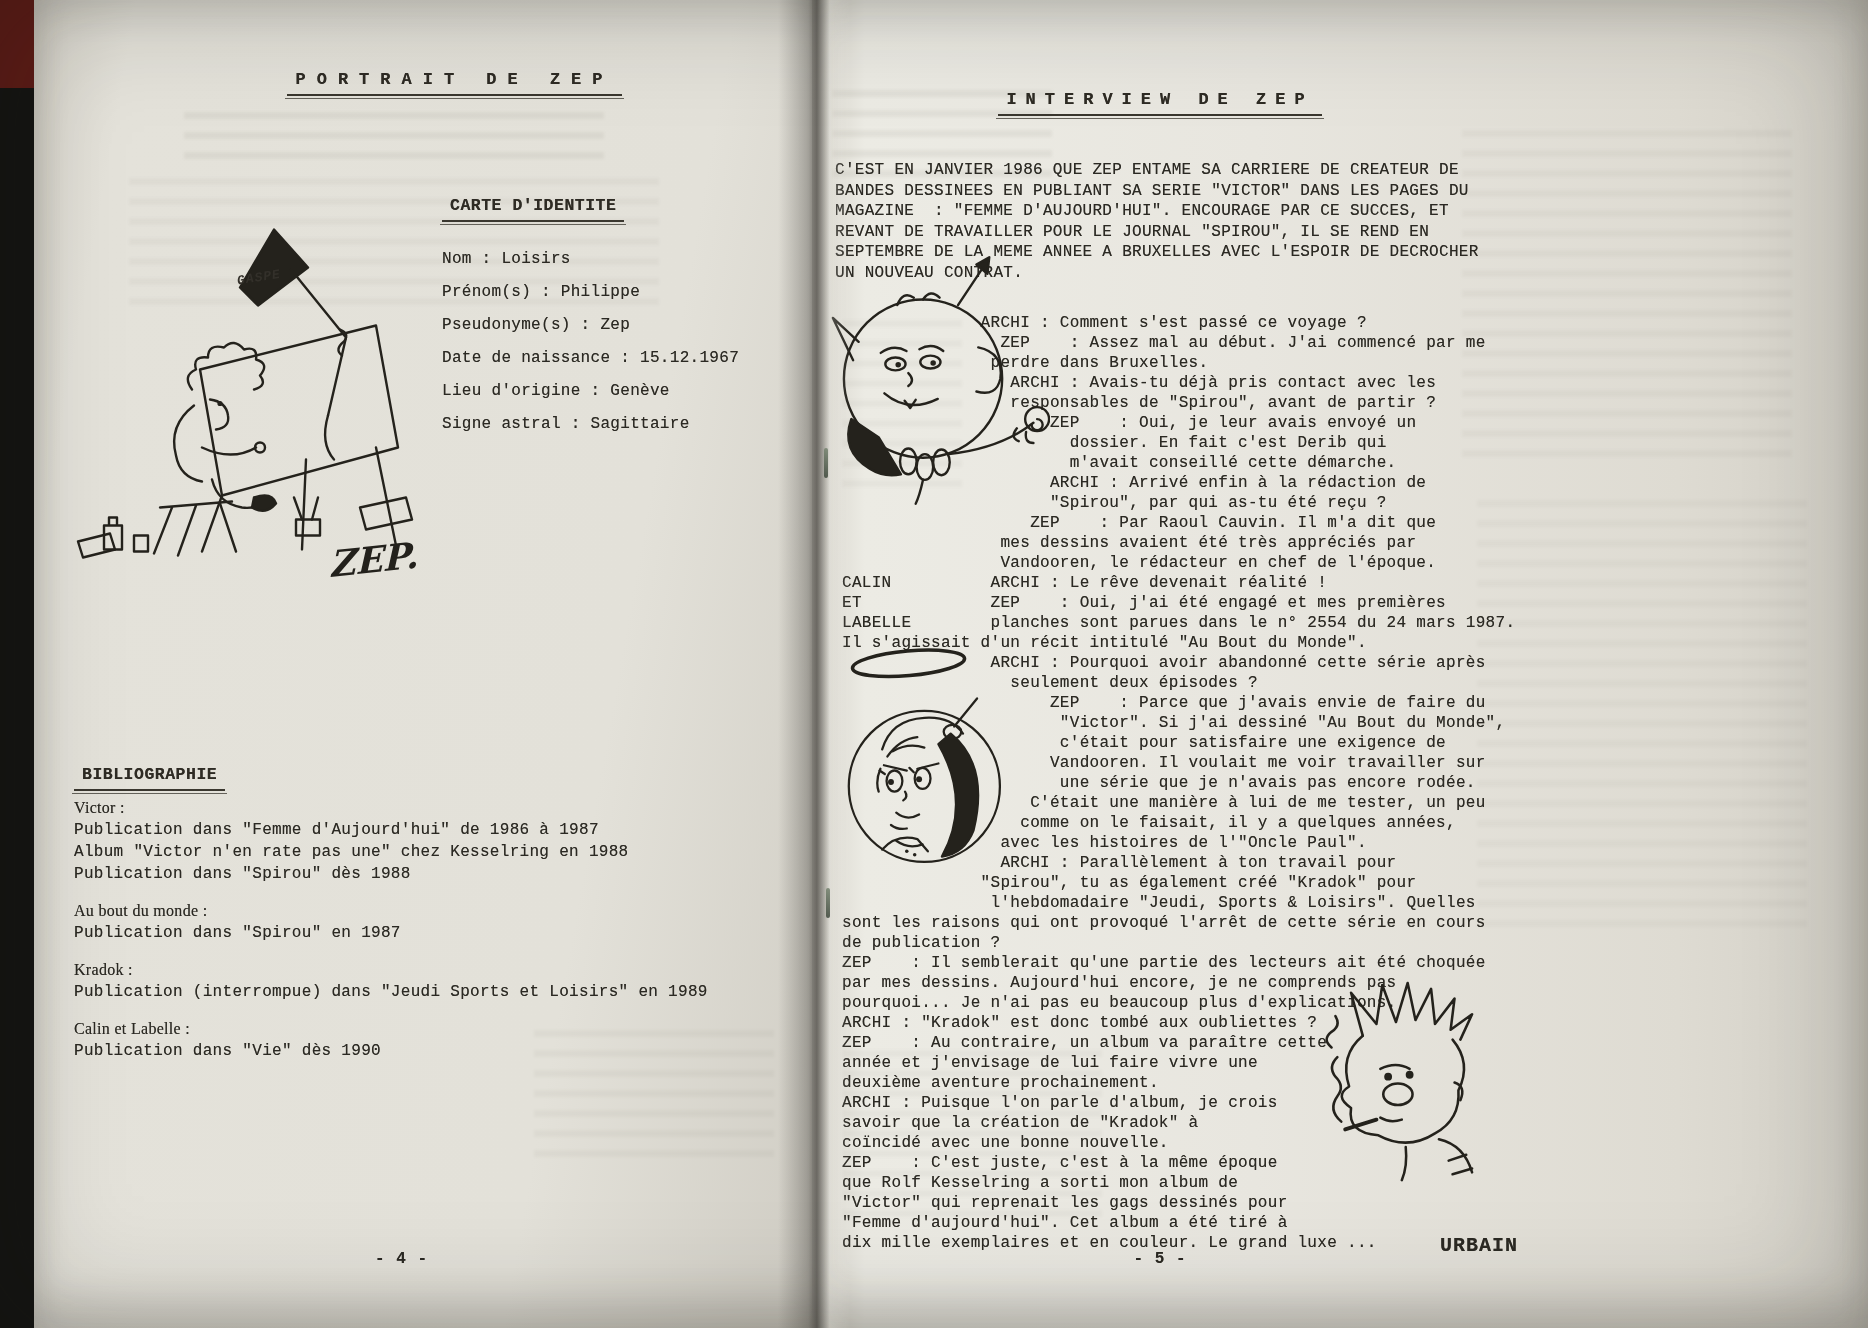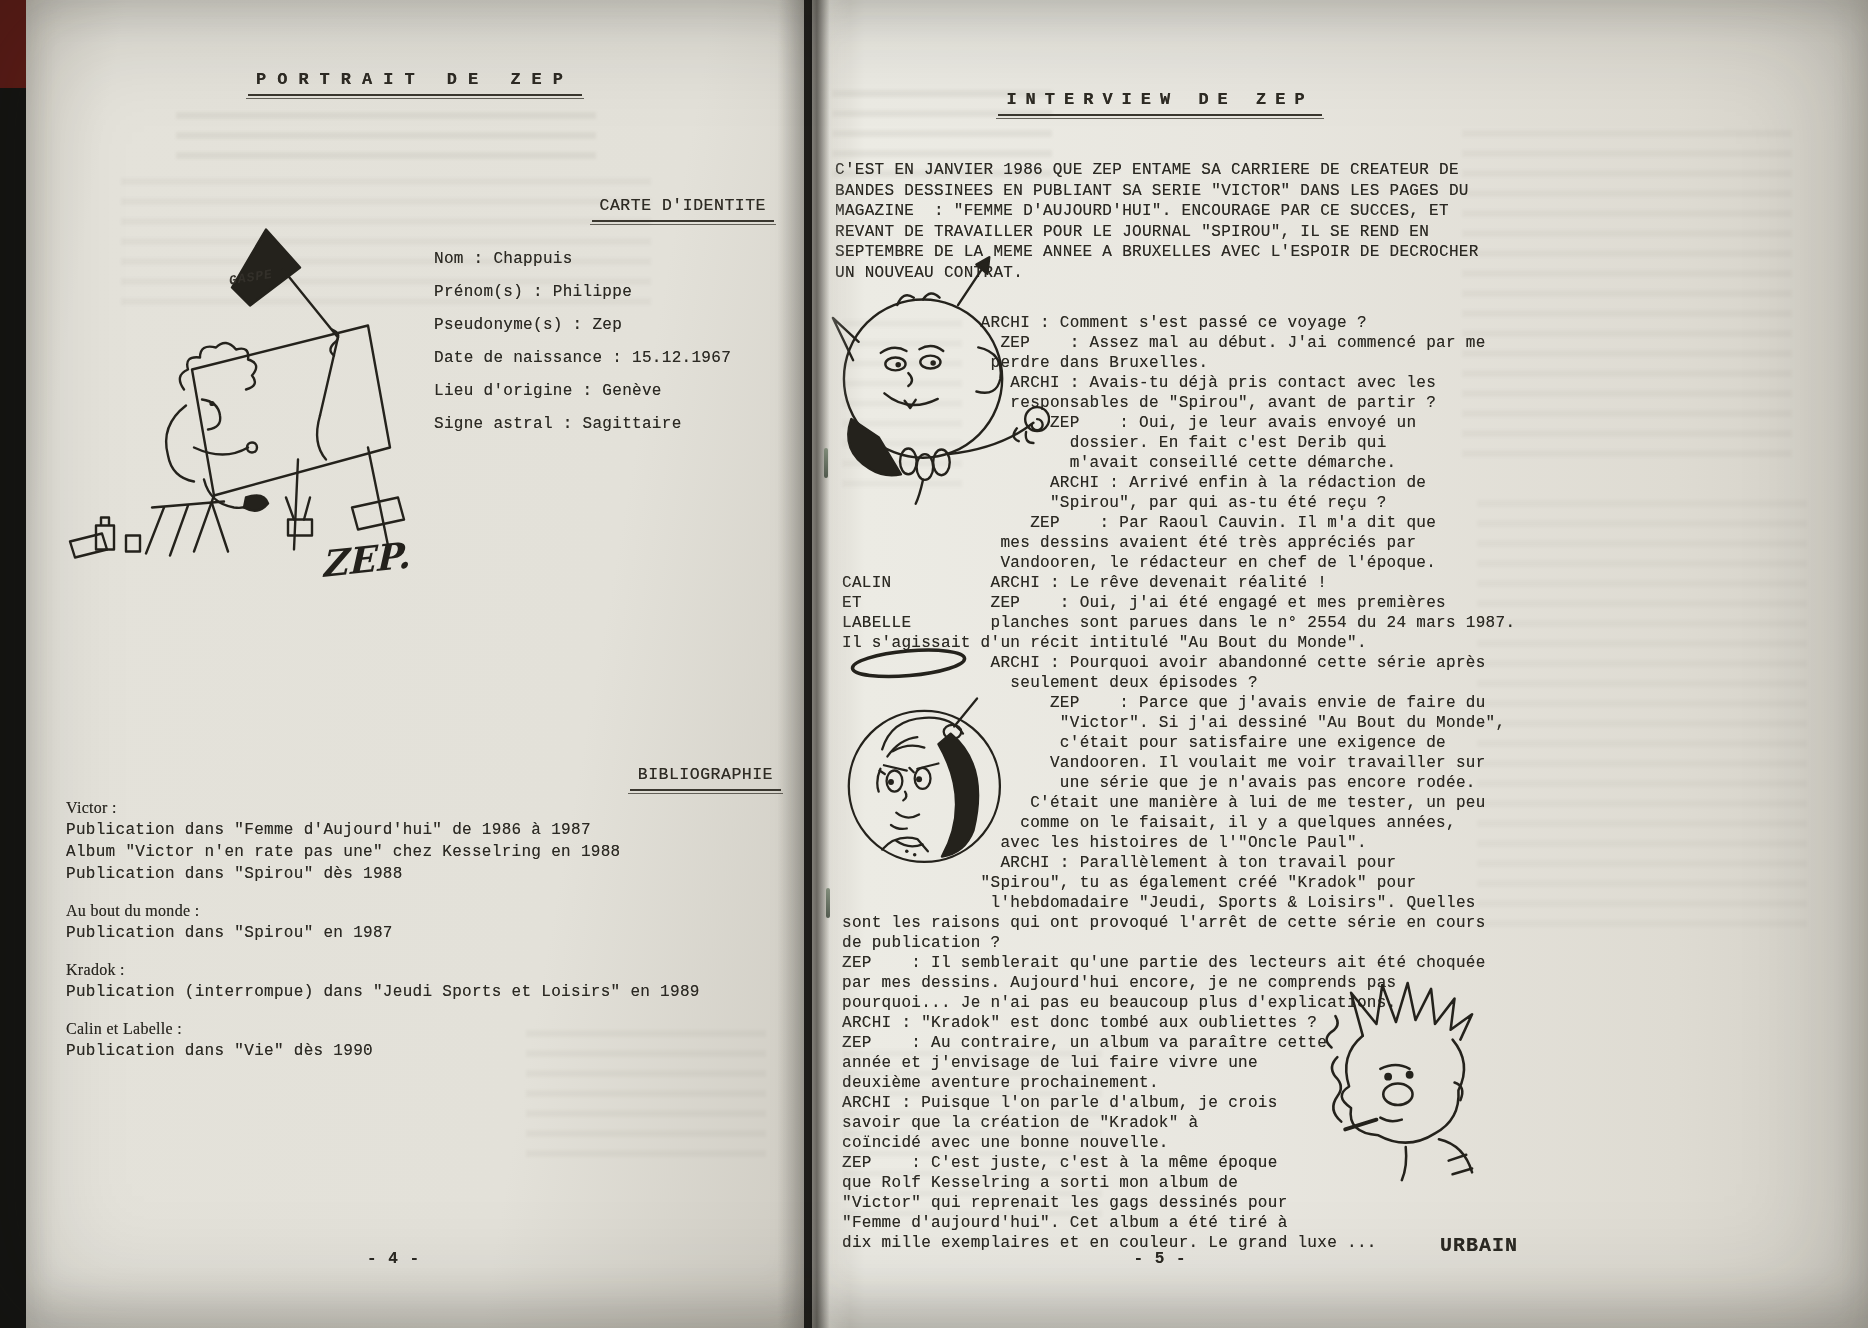--- a/index.html
+++ b/index.html
@@ -5,43 +5,43 @@
   html,body{margin:0;padding:0;background:#33312d;}
   .photo{position:relative;width:1868px;height:1328px;overflow:hidden;
          background:#1a1917;font-family:"Liberation Mono","DejaVu Sans Mono",monospace;
          color:#2b2923;}
   .photo::after{content:"";position:absolute;inset:0;pointer-events:none;
          box-shadow:inset 0 0 120px rgba(20,18,14,.25);}
   .edge-left{position:absolute;left:0;top:0;width:34px;height:100%;background:#141412;}
   .edge-red{position:absolute;left:0;top:0;width:34px;height:88px;background:#5c1b16;}
   .page{position:absolute;top:0;height:1328px;
         box-shadow:inset 0 16px 30px rgba(60,55,45,.10), inset 0 -26px 36px rgba(60,55,45,.16);}
-  .page-left{left:26px;width:778px;
-        background:linear-gradient(100deg,#d7d4cb 0%,#e4e2da 10%,#e3e1d9 68%,#cfccc3 100%);}
+  .page-left{left:34px;width:778px;
+        background:linear-gradient(100deg,#d7d4cb 0%,#e4e2da 10%,#e3e1d9 68%,#cfccc3 100%);padding-left:21px;}
   .page-right{left:812px;width:1056px;
         background:linear-gradient(to right,#d5d2c9 0%,#ecebe4 5%,#e8e6df 42%,#dedbd2 82%,#d2cfc6 100%);}
   .gutter{position:absolute;left:778px;top:0;width:72px;height:100%;pointer-events:none;z-index:5;
         background:linear-gradient(to right,rgba(40,38,34,0) 0%,rgba(40,38,34,.30) 42%,
                    rgba(22,20,17,.52) 54%,rgba(255,255,250,.22) 72%,rgba(40,38,34,0) 100%);}
   .staple{position:absolute;width:4px;height:30px;border-radius:2px;opacity:.85;z-index:6;
         background:linear-gradient(#75836f,#3d473b);}
   .staple.s1{left:824px;top:448px;}
   .staple.s2{left:826px;top:888px;}
 
   .page-title{position:absolute;margin:0;width:100%;text-align:center;
         font-size:17px;font-weight:bold;color:#2e2b24;
         text-shadow:0 0 .6px rgba(46,43,36,.7);}
   .page-left .page-title{top:70px;letter-spacing:11px;}
   .page-right .page-title{top:90px;left:23px;width:650px;letter-spacing:9px;}
   .dbl{display:inline-block;padding:0 8px 5px;border-bottom:2px solid #3a372f;position:relative;}
   .dbl::after{content:"";position:absolute;left:-2px;right:-2px;bottom:-5px;height:1.5px;
         background:rgba(58,55,47,.75);}
 
-  h2{margin:0;font-size:16.5px;font-weight:normal;letter-spacing:.5px;color:#2e2b24;
-        text-shadow:0 0 .6px rgba(46,43,36,.7);text-align:right;}
+  h2{margin:0;font-size:16.5px;font-weight:bold;letter-spacing:.5px;color:#2e2b24;
+        text-shadow:0 0 .6px rgba(46,43,36,.7);}
 
   .identity{position:absolute;left:408px;top:196px;width:340px;}
   .identity h2{margin-bottom:28px;}
   .id-field{font-size:16px;line-height:19px;margin-bottom:14px;letter-spacing:.3px;
         text-shadow:0 0 .5px rgba(43,41,35,.55);}
 
   .biblio{position:absolute;left:40px;top:765px;width:715px;}
   .biblio h2{margin-bottom:6px;}
   .bib-entry{margin-bottom:15px;}
   .bib-title{font-size:16px;line-height:22px;letter-spacing:.3px;
@@ -122,21 +122,21 @@
           <path d="M316,300 l46,-10 6,22 -46,10 Z"></path>
           <path d="M34,334 l32,-8 5,16 -32,8 Z"></path>
         </g>
       </svg>
     </div>
     <div class="gaspe">GASPE</div>
     <div class="signature">ZEP.</div>
 
     <section class="identity">
       <h2><span class="dbl">CARTE D'IDENTITE</span></h2>
-      <div class="id-field">Nom : Chappuis</div>
+      <div class="id-field">Nom : Loisirs</div>
       <div class="id-field">Prénom(s) : Philippe</div>
       <div class="id-field">Pseudonyme(s) : Zep</div>
       <div class="id-field">Date de naissance : 15.12.1967</div>
       <div class="id-field">Lieu d'origine : Genève</div>
       <div class="id-field">Signe astral : Sagittaire</div>
     </section>
 
     <section class="biblio">
       <h2><span class="dbl">BIBLIOGRAPHIE</span></h2>
       <div class="bib-entry">

